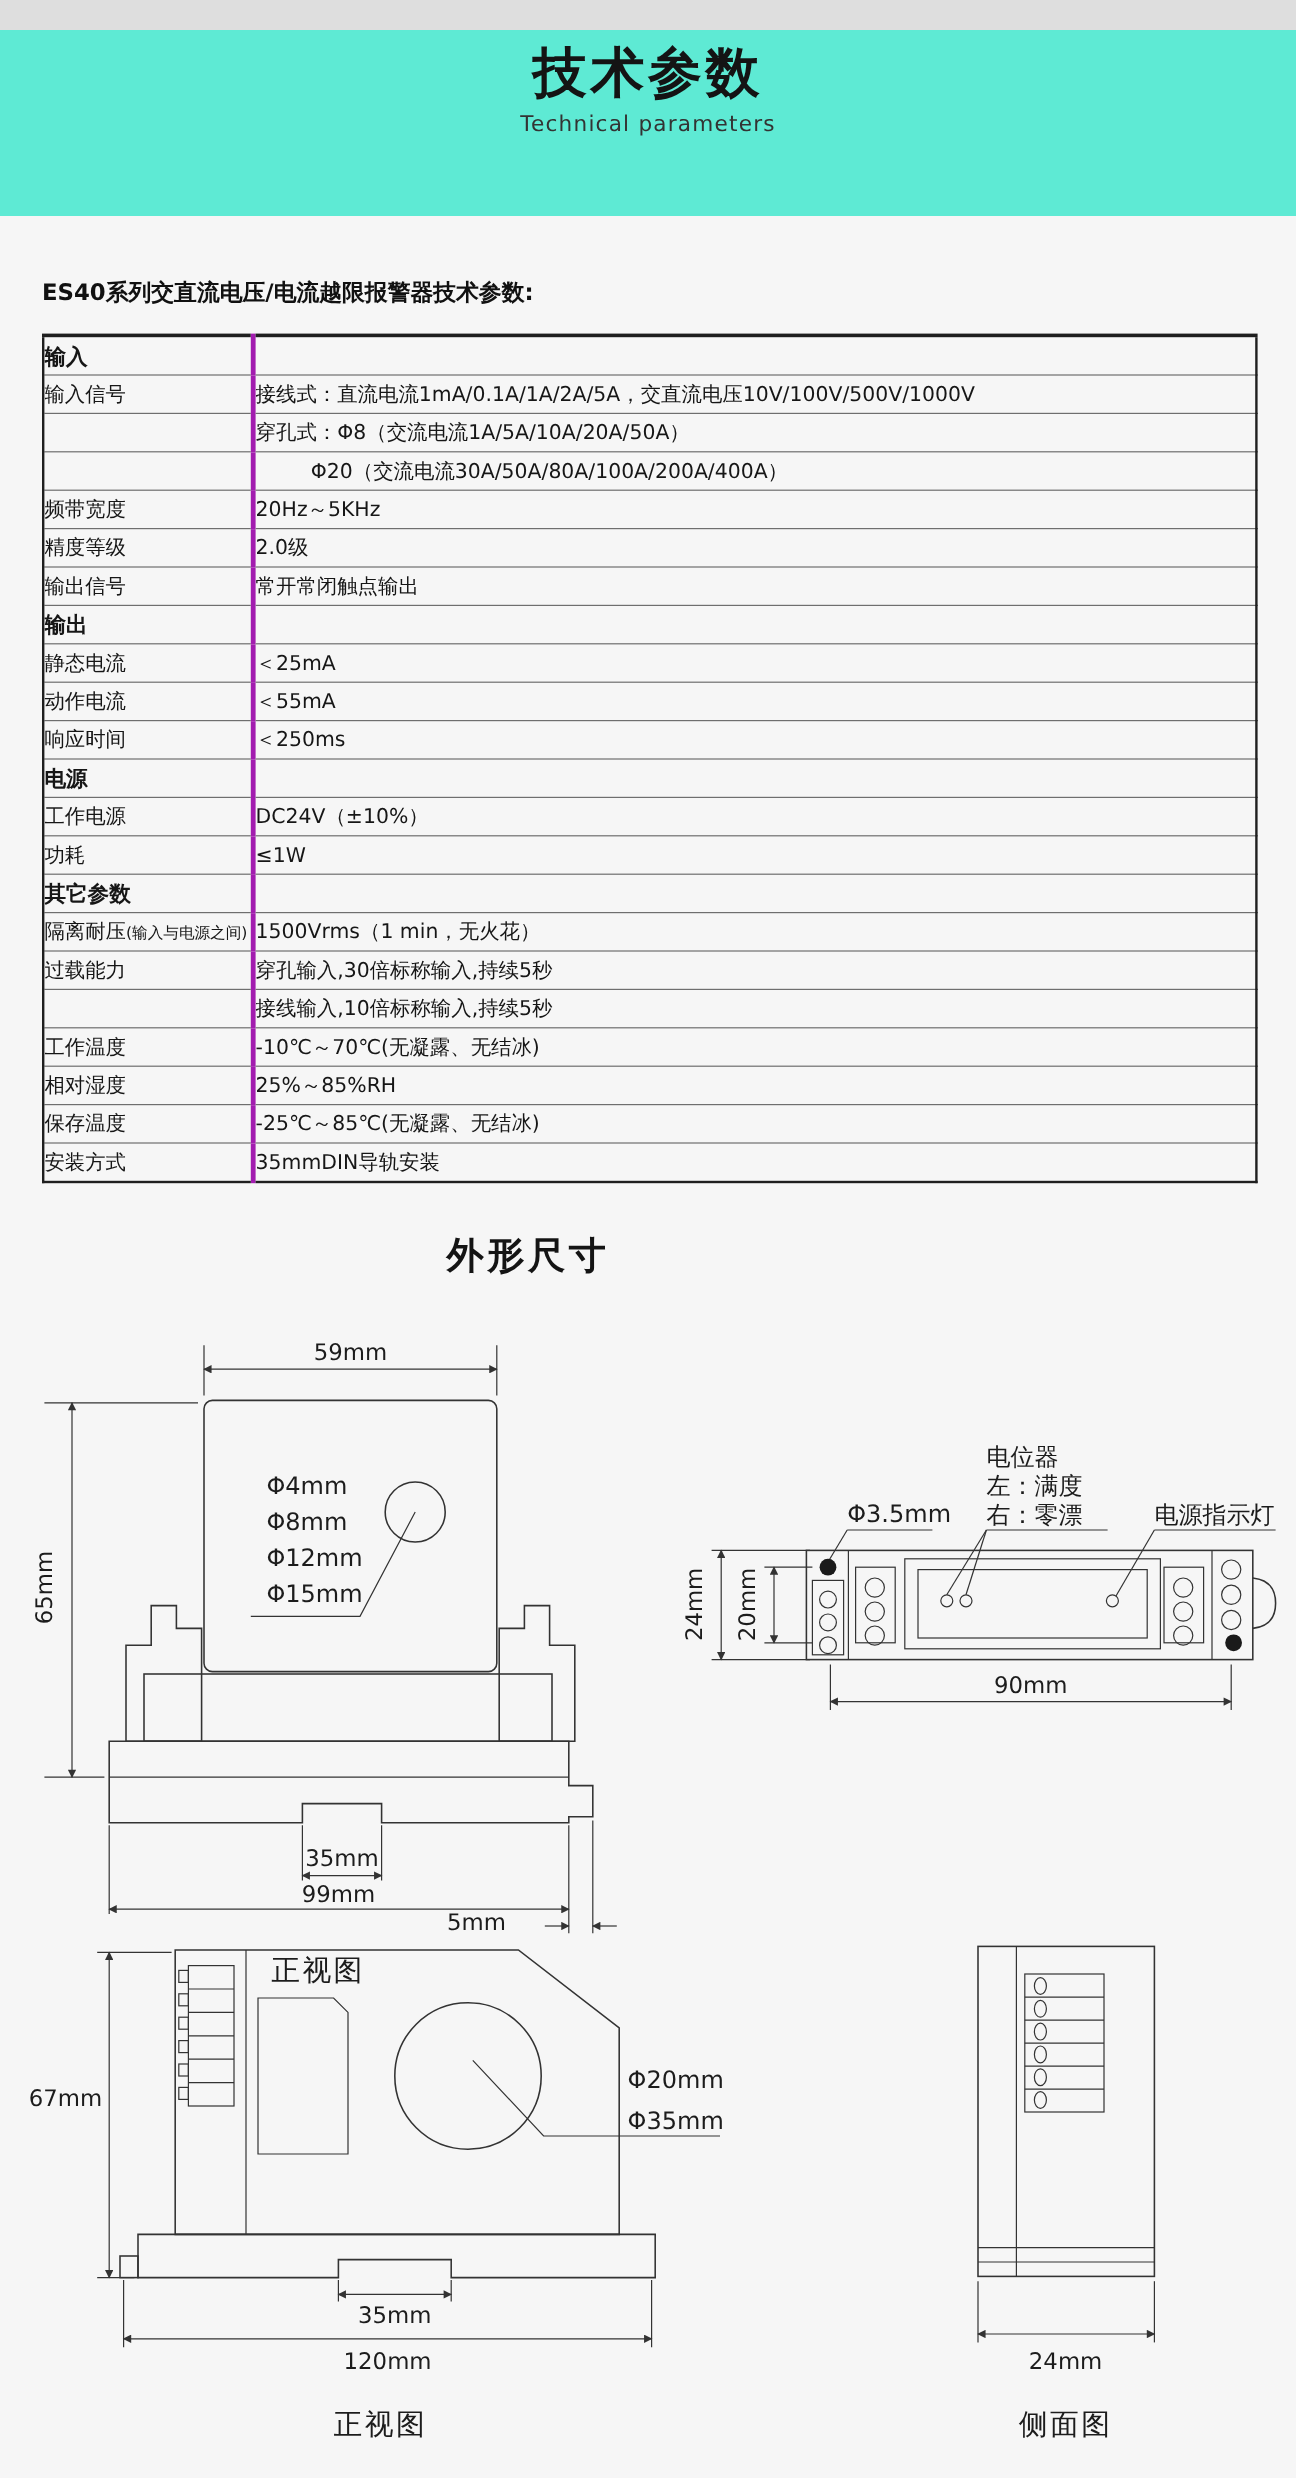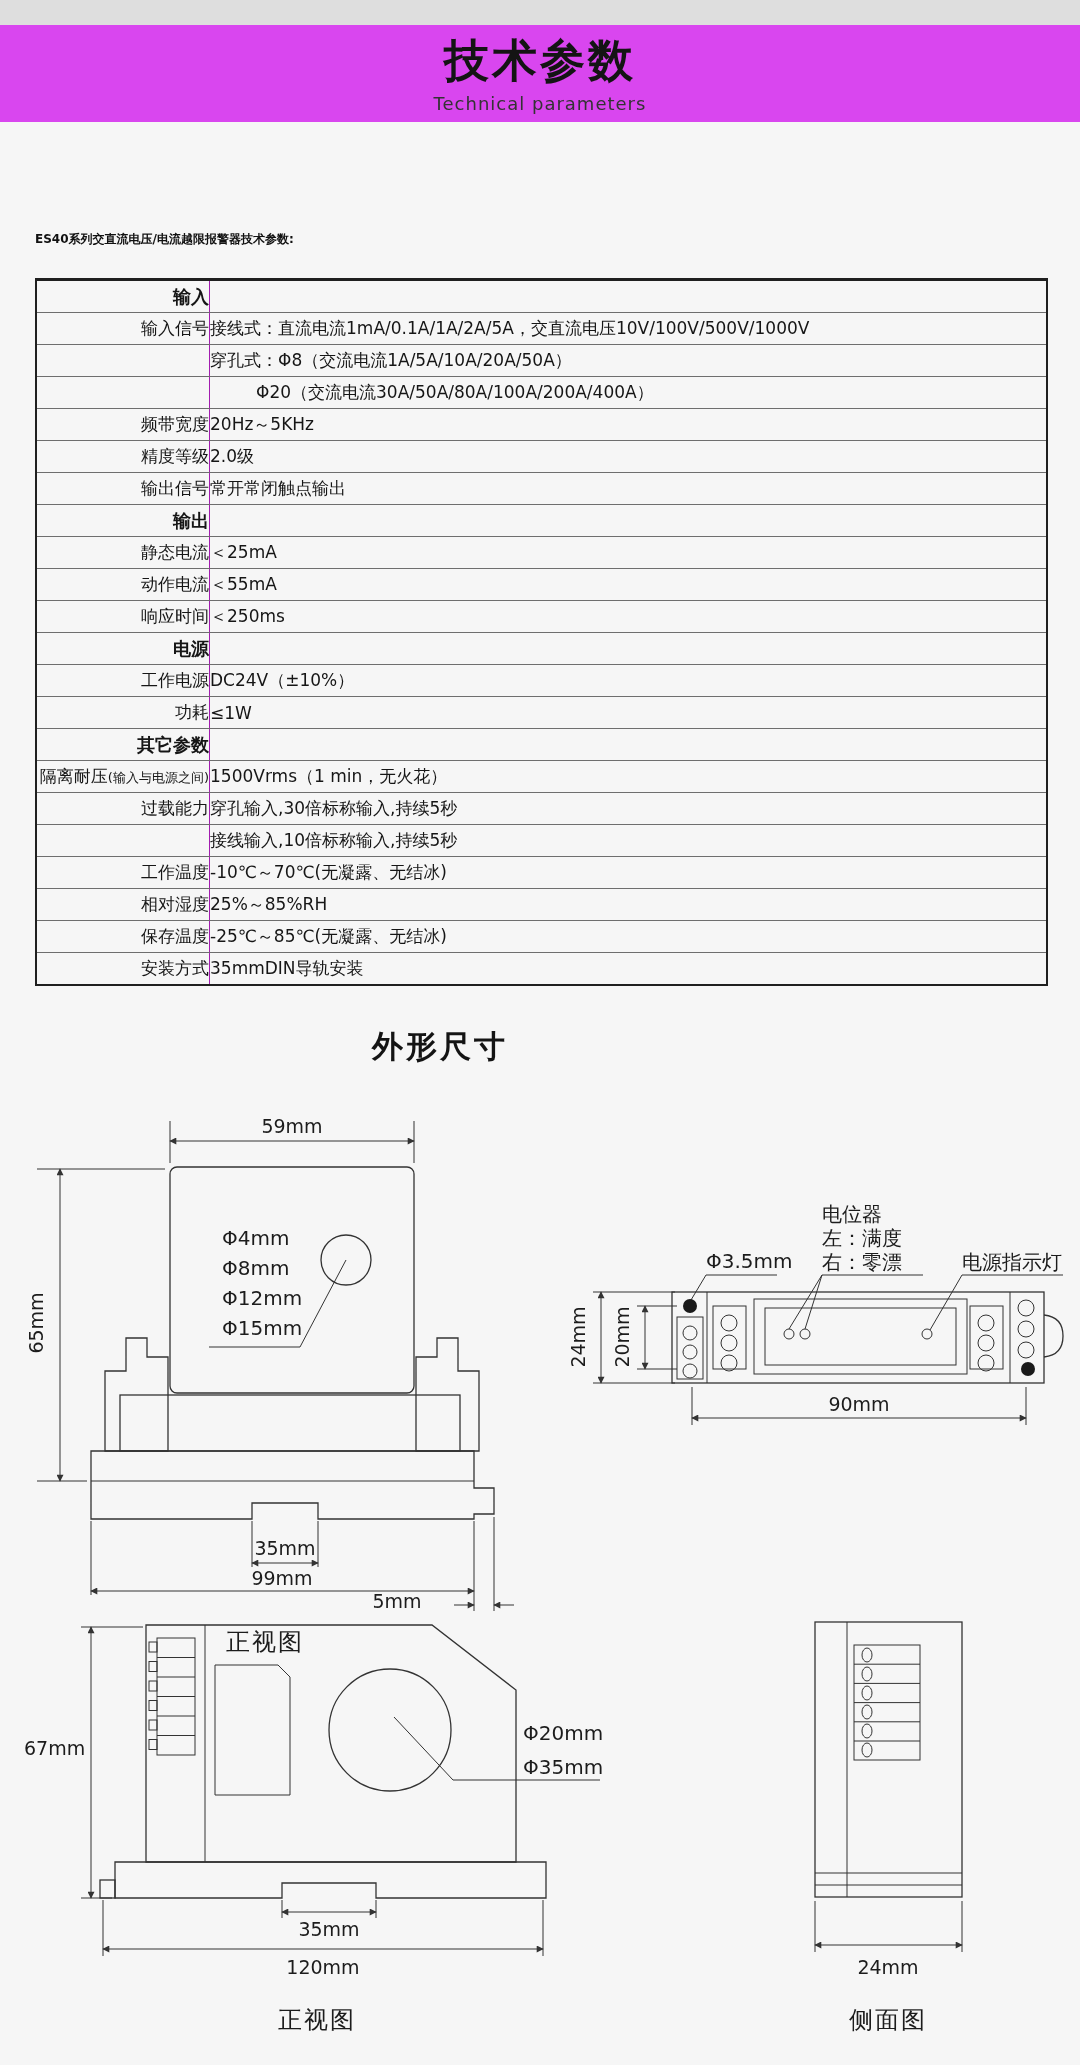--- a/index.html
+++ b/index.html
@@ -1,31 +1,31 @@
 <!DOCTYPE html>
 <html><head>
 <meta charset="utf-8">
 <style>
   html,body{margin:0;padding:0;background:#e9e9e9;}
   .page{position:relative;width:1080px;height:2065px;background:#f6f6f6;overflow:hidden;
         font-family:"DejaVu Sans","Liberation Sans",sans-serif;color:#1a1a1a;}
   
   .band-top{position:absolute;left:0;top:0;width:1080px;height:25px;background:#dedede;}
-  .band-main{position:absolute;left:0;top:25px;width:1080px;height:97px;background:#d946ef;text-align:center;}
+  .band-main{position:absolute;left:0;top:25px;width:1080px;height:155px;background:#5eead4;text-align:center;}
   .hd-title{margin:0;padding-top:6px;font-size:45px;font-weight:700;letter-spacing:3px;color:#141414;}
   .hd-sub{margin:2px 0 0 0;font-size:18px;font-weight:400;letter-spacing:1px;color:#333;}
   
-  .intro{position:absolute;left:35px;top:231px;font-size:12px;font-weight:600;color:#111;}
+  .intro{position:absolute;left:35px;top:231px;font-size:19px;font-weight:600;color:#111;}
   
   table.spec{position:absolute;left:35px;top:278px;width:1013px;border-collapse:collapse;
              border:2px solid #1f1f1f;border-top:3px solid #1f1f1f;table-layout:fixed;}
   table.spec td{height:31px;padding:0;font-size:17px;color:#161616;
                 border-top:1px solid #6e6e6e;border-bottom:1px solid #6e6e6e;vertical-align:middle;
                 white-space:nowrap;overflow:hidden;}
-  td.c1{width:172px;padding-left:8px;border-right:1px solid #a21caf;text-align:right;}
+  td.c1{width:172px;padding-left:8px;border-right:4px solid #a21caf;}
   td.c2{padding-left:14px;}
   td.c2.indent{padding-left:46px;}
   td.c1.sec{font-weight:700;font-size:18px;}
   td.c1 .small{font-size:13px;}
   
   .dims-title{position:absolute;left:0;top:1026px;width:880px;margin:0;text-align:center;
               font-size:31px;font-weight:700;letter-spacing:3px;color:#141414;}
   svg{position:absolute;overflow:visible;}
   .ol{fill:none;stroke:#333;stroke-width:1.3px;}
   .tl{fill:none;stroke:#333;stroke-width:1px;}

